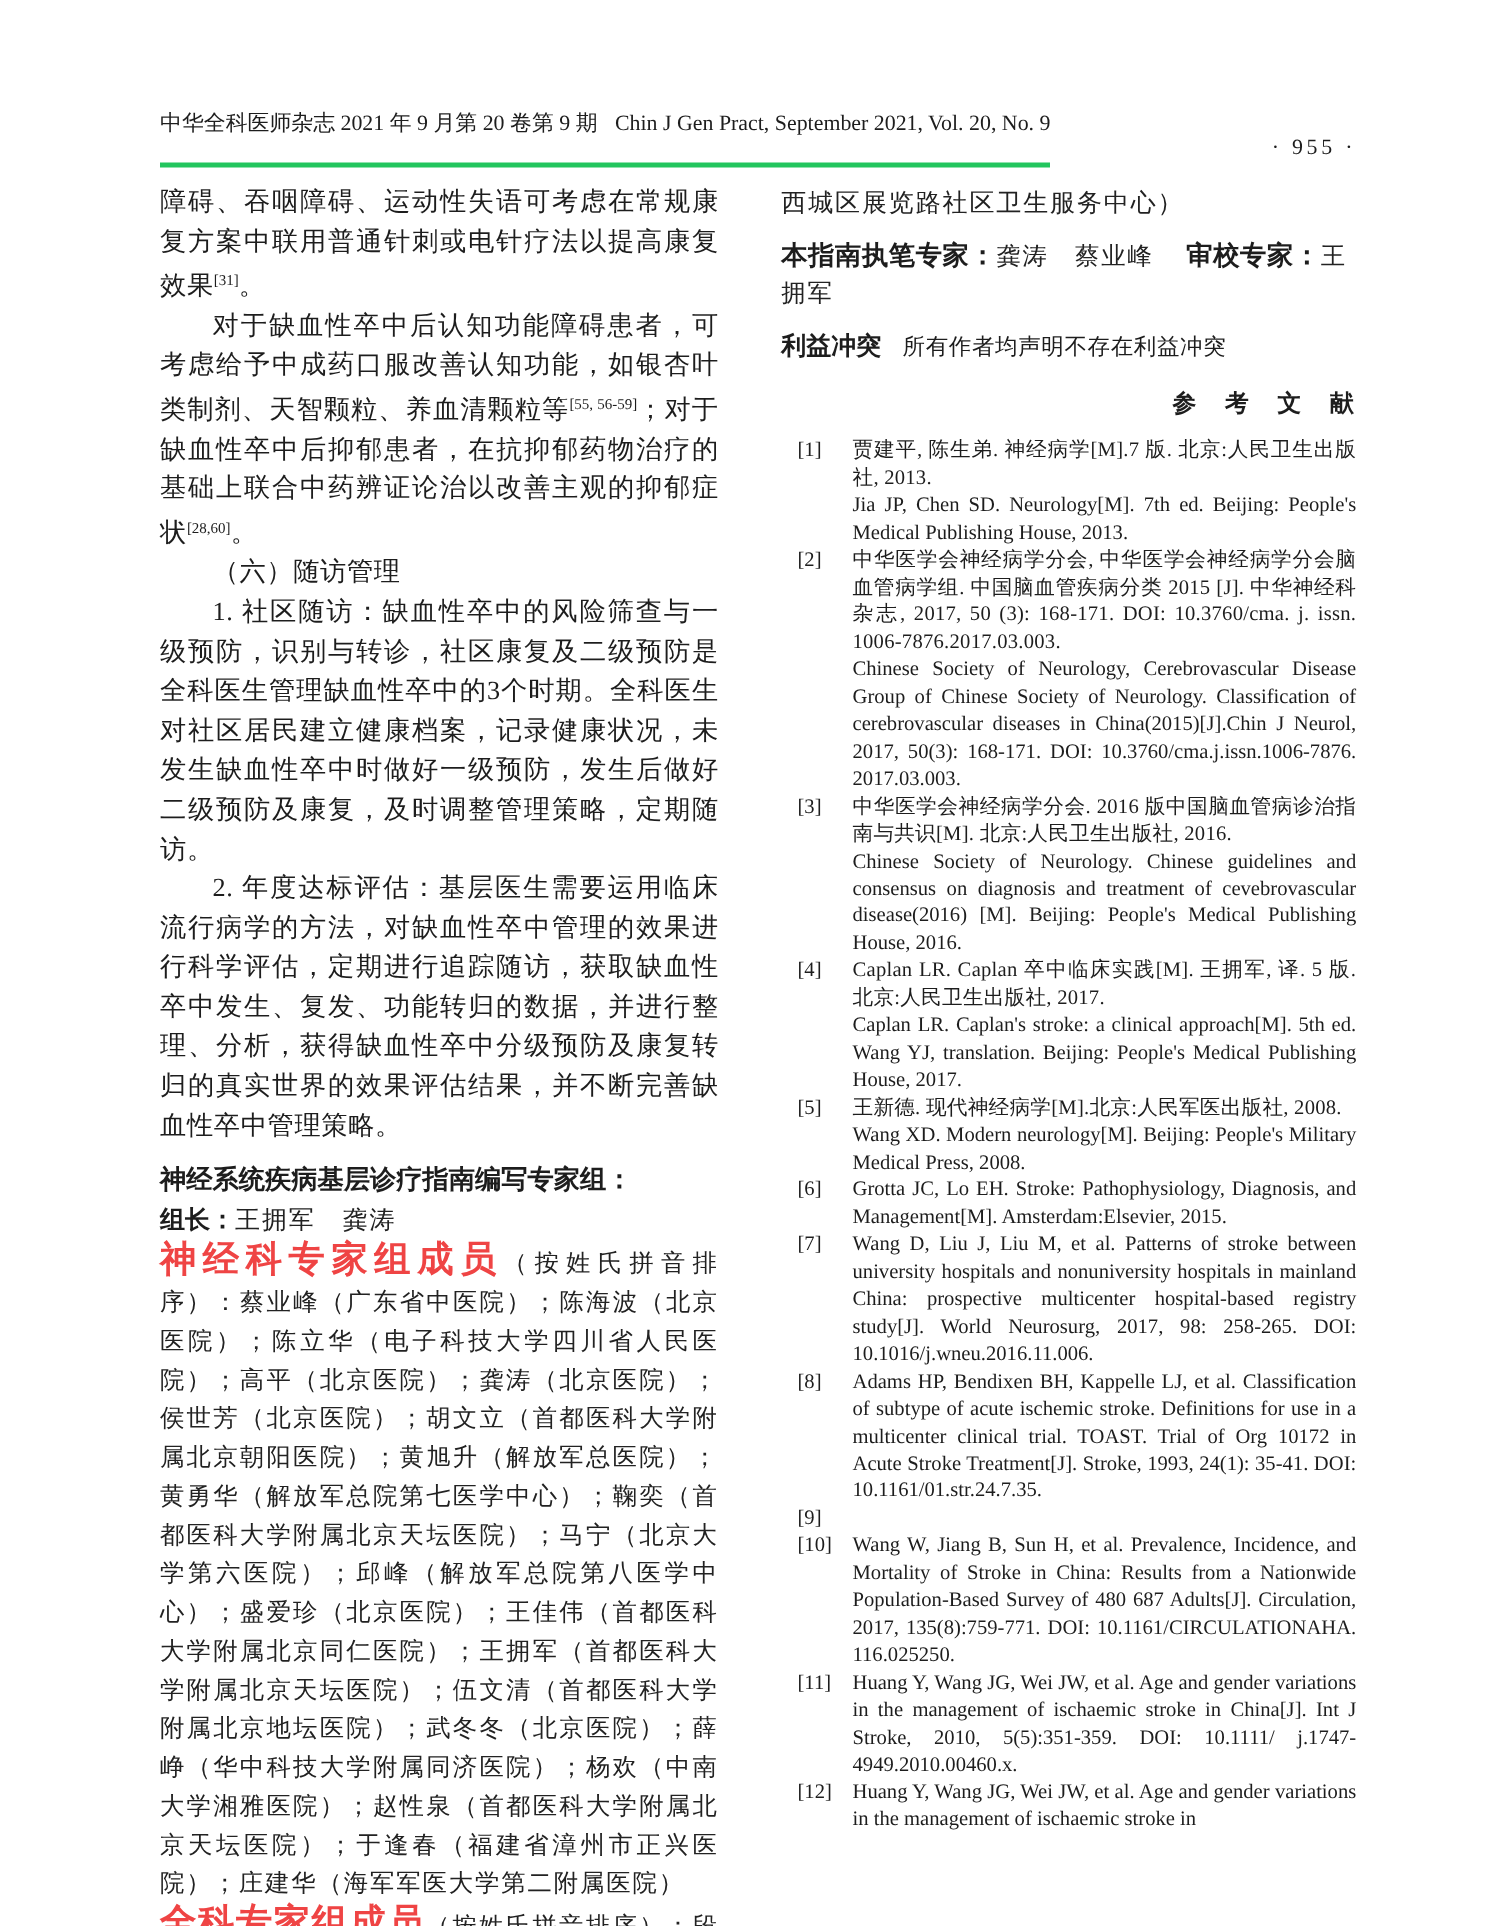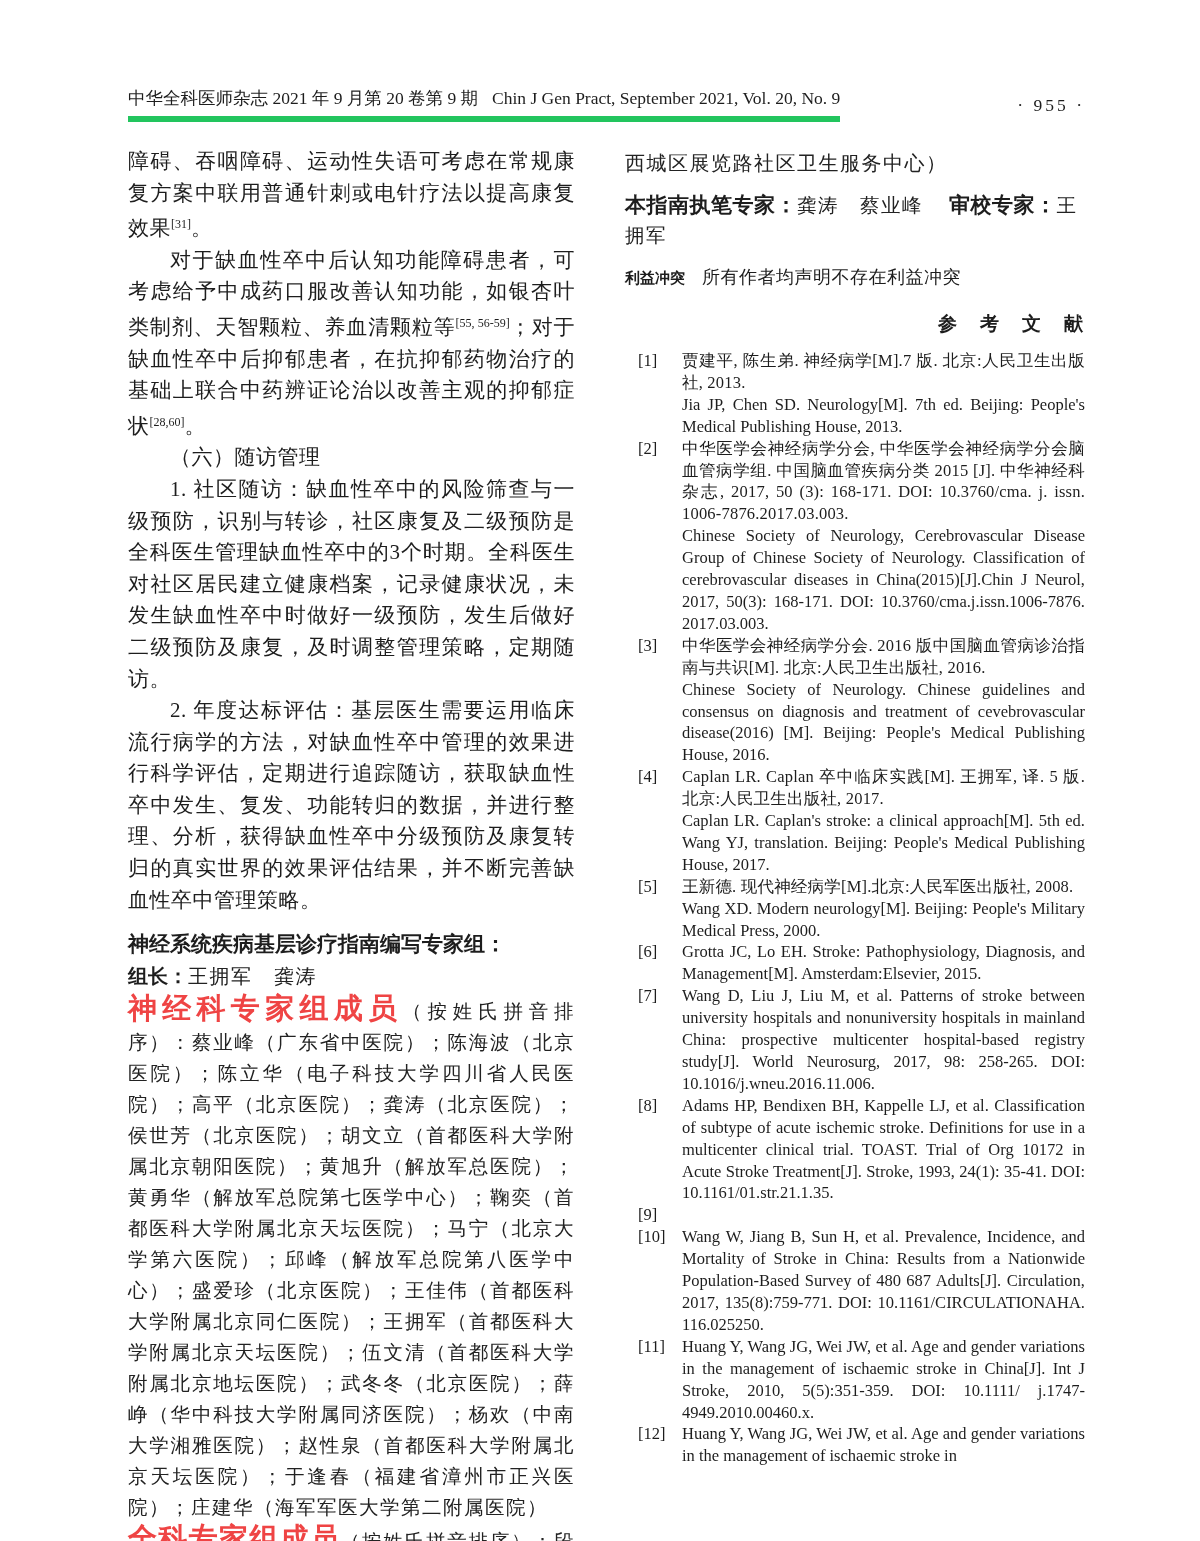--- a/index.html
+++ b/index.html
@@ -7,21 +7,21 @@
     width:1200px;height:1541px;position:relative;margin:0 auto;
     background:#ffffff;color:#1d1d1d;overflow:hidden;
     font-family:"Liberation Serif","DejaVu Serif",serif;
   }
   
   .header{
     position:absolute;top:86px;left:128px;right:115px;
     display:flex;justify-content:space-between;align-items:flex-end;
     font-size:17.5px;white-space:nowrap;
   }
-  .header-left{border-bottom:6px solid #22c55e;padding-bottom:6px;}
+  .header-left{border-bottom:4px solid #22c55e;padding-bottom:20px;}
   .journal-en{margin-left:14px;}
   .page-no{letter-spacing:3px;padding-bottom:6px;}
   
   .columns{
     position:absolute;top:146px;left:128px;width:957px;
     display:flex;gap:50px;
   }
   .col-left{width:447px;}
   .col-right{width:460px;}
   
@@ -47,21 +47,21 @@
     font-size:29px;letter-spacing:1px;color:#ef4444;
   }
   .member-note{letter-spacing:1.5px;}
   
   .cont-line{margin:2px 0 0 0;font-size:20px;line-height:30px;letter-spacing:1.5px;}
   .authors-line{margin:12px 0 0 0;font-size:19.5px;line-height:30px;letter-spacing:1px;}
   .authors-line .hei{font-size:21px;letter-spacing:0.5px;}
   .gap-wide{display:inline-block;width:26px;}
   .names-line{margin:11px 0 0 0;font-size:19.5px;line-height:30px;letter-spacing:1.5px;}
   .coi-line{margin:12px 0 0 0;font-size:18px;line-height:28px;}
-  .coi-line .hei{font-size:15px;}
+  .coi-line .hei{font-size:20px;}
   .coi-text{margin-left:17px;letter-spacing:0.5px;}
   .ref-heading{
     margin:19px 0 13px 0;text-align:right;
     font-family:"Liberation Sans","DejaVu Sans",sans-serif;font-weight:bold;
     font-size:19px;letter-spacing:2px;
   }
   
   .ref{display:flex;font-size:16.5px;line-height:21.9px;}
   .ref-num{flex:none;width:57px;padding-left:13px;box-sizing:border-box;}
   .ref-body{flex:1;text-align:justify;}
@@ -145,21 +145,21 @@
     <div class="ref-body">
       <div class="ref-cn">Caplan LR. Caplan 卒中临床实践[M]. 王拥军, 译. 5 版. 北京:人民卫生出版社, 2017.</div>
       <div class="ref-en">Caplan LR. Caplan's stroke: a clinical approach[M]. 5th ed. Wang YJ, translation. Beijing: People's Medical Publishing House, 2017.</div>
     </div>
   </div>
 
   <div class="ref">
     <div class="ref-num">[5]</div>
     <div class="ref-body">
       <div class="ref-cn">王新德. 现代神经病学[M].北京:人民军医出版社, 2008.</div>
-      <div class="ref-en">Wang XD. Modern neurology[M]. Beijing: People's Military Medical Press, 2000.</div>
+      <div class="ref-en">Wang XD. Modern neurology[M]. Beijing: People's Military Medical Press, 2008.</div>
     </div>
   </div>
 
   <div class="ref">
     <div class="ref-num">[6]</div>
     <div class="ref-body">
 
       <div class="ref-en">Grotta JC, Lo EH. Stroke: Pathophysiology, Diagnosis, and Management[M]. Amsterdam:Elsevier, 2015.</div>
     </div>
   </div>
@@ -169,21 +169,21 @@
     <div class="ref-body">
 
       <div class="ref-en">Wang D, Liu J, Liu M, et al. Patterns of stroke between university hospitals and nonuniversity hospitals in mainland China: prospective multicenter hospital-based registry study[J]. World Neurosurg, 2017, 98: 258-265. DOI: 10.1016/j.wneu.2016.11.006.</div>
     </div>
   </div>
 
   <div class="ref">
     <div class="ref-num">[8]</div>
     <div class="ref-body">
 
-      <div class="ref-en">Adams HP, Bendixen BH, Kappelle LJ, et al. Classification of subtype of acute ischemic stroke. Definitions for use in a multicenter clinical trial. TOAST. Trial of Org 10172 in Acute Stroke Treatment[J]. Stroke, 1993, 24(1): 35-41. DOI: 10.1161/01.str.21.1.35.</div>
+      <div class="ref-en">Adams HP, Bendixen BH, Kappelle LJ, et al. Classification of subtype of acute ischemic stroke. Definitions for use in a multicenter clinical trial. TOAST. Trial of Org 10172 in Acute Stroke Treatment[J]. Stroke, 1993, 24(1): 35-41. DOI: 10.1161/01.str.24.7.35.</div>
     </div>
   </div>
 
   <div class="ref">
     <div class="ref-num">[9]</div>
   </div>
 
   <div class="ref">
     <div class="ref-num">[10]</div>
     <div class="ref-body">

